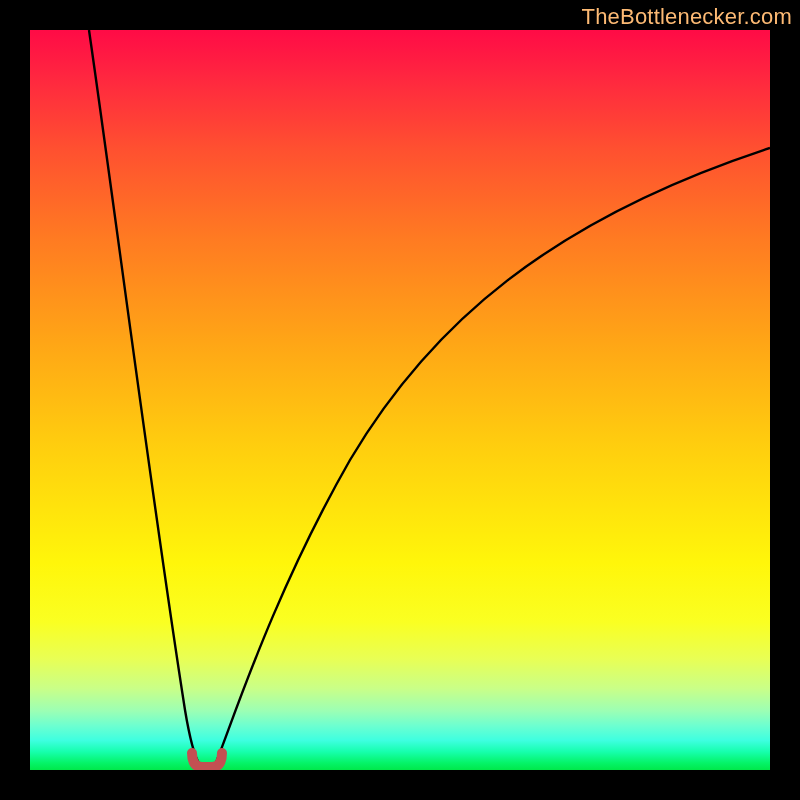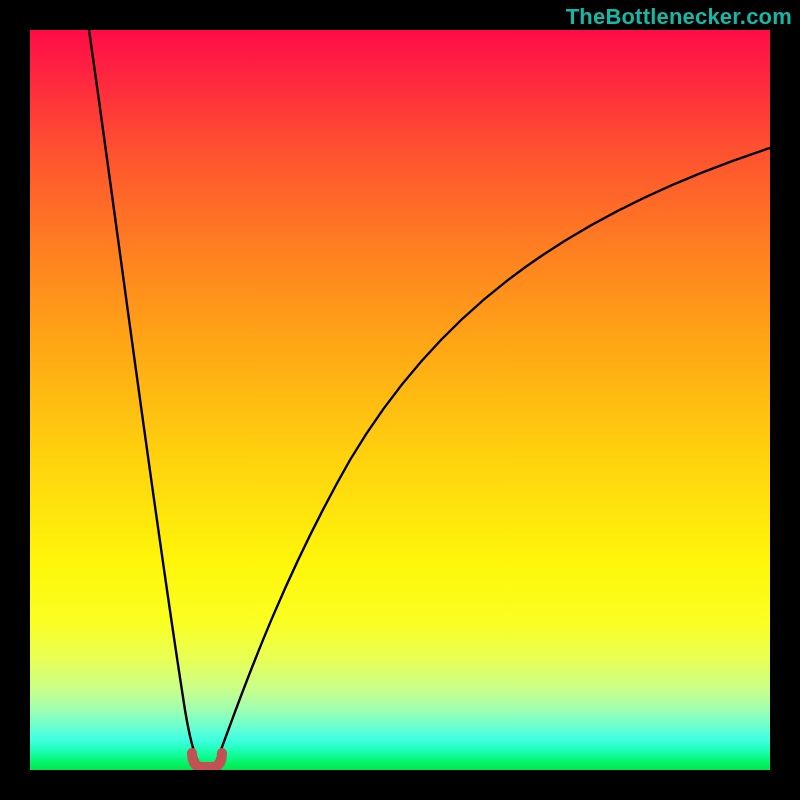--- a/index.html
+++ b/index.html
@@ -46,22 +46,22 @@
     width: 740px;
     height: 740px;
     pointer-events: none;
   }
   .credit {
     position: absolute;
     top: 4px;
     right: 8px;
     font-family: Arial, Helvetica, sans-serif;
     font-size: 22px;
-    font-weight: 700;
-    color: #14b8a6;
+    font-weight: 400;
+    color: #fdba74;
     letter-spacing: 0.2px;
   }
 </style>
 </head>
 <body>
 
 <div class="container">
   <div class="frame"></div>
 
   <svg class="curve" viewBox="0 0 740 740" preserveAspectRatio="none">

